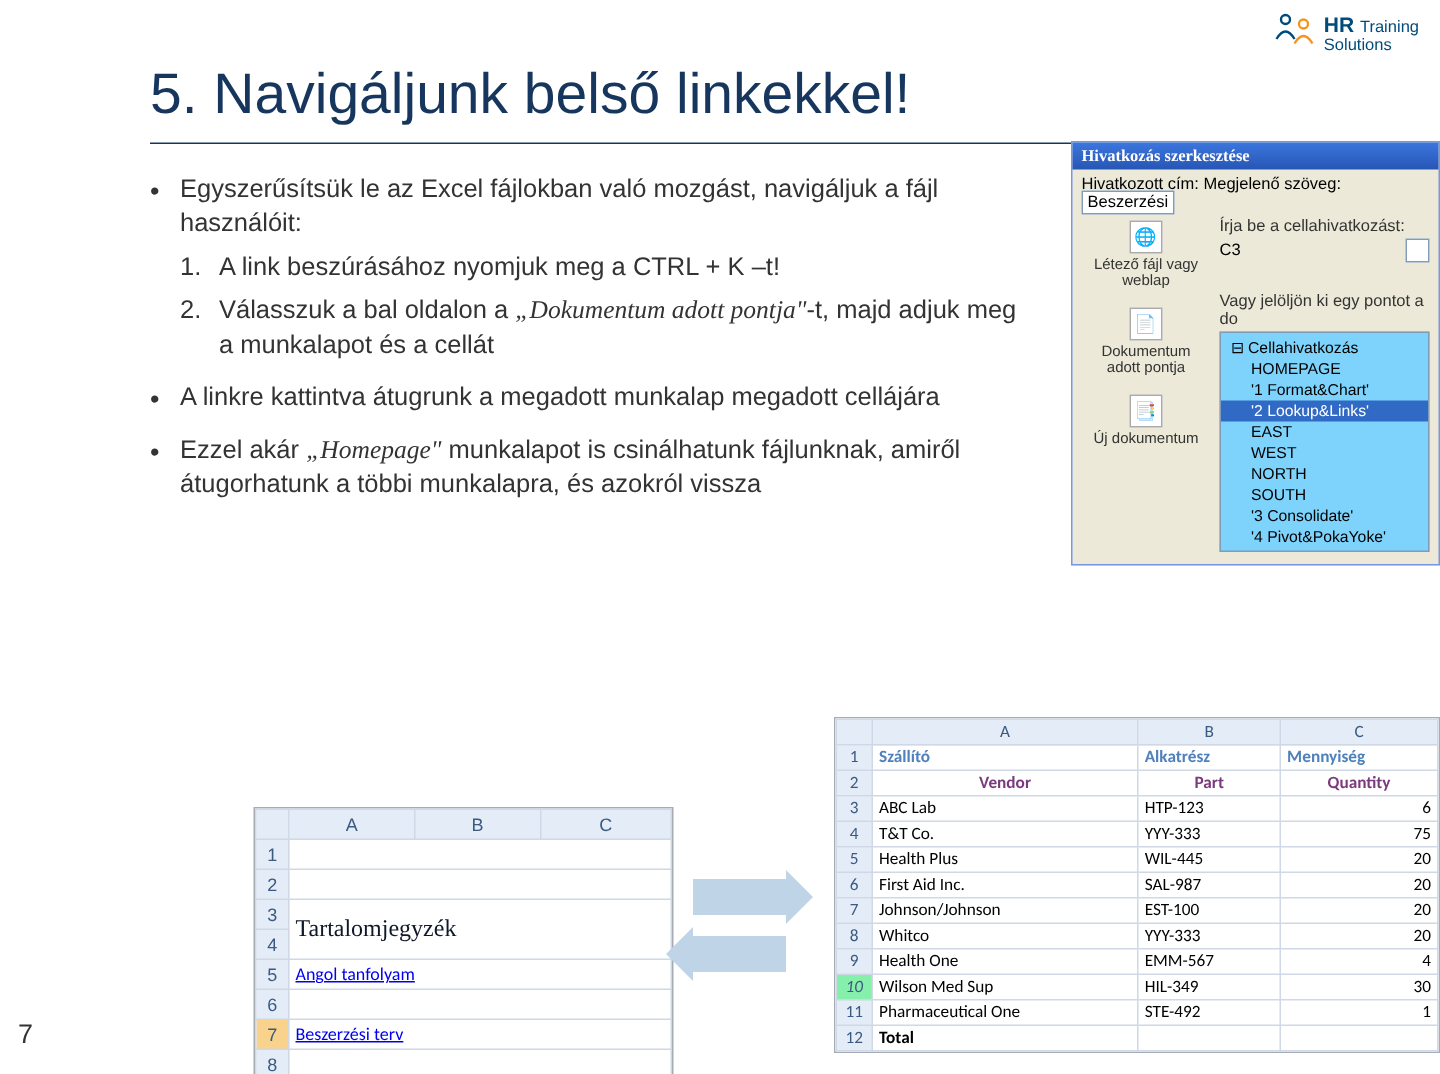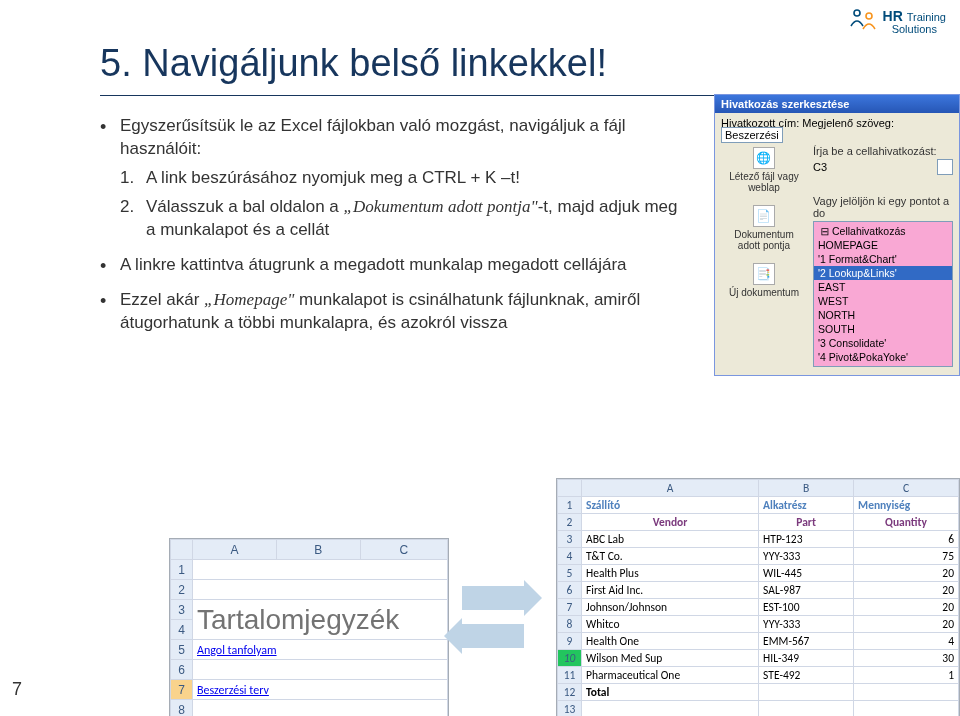--- a/index.html
+++ b/index.html
@@ -1,78 +1,78 @@
 <!DOCTYPE html>
 <html><head>
 <meta charset="utf-8">
 <style>
   * { margin: 0; padding: 0; box-sizing: border-box; }
   body { width: 960px; height: 716px; background: #fff; font-family: Verdana, Arial, sans-serif; position: relative; overflow: hidden; }
   .page-number { position: absolute; left: 12px; bottom: 16px; font-size: 18px; color: #333; }
   .logo-wrap { position: absolute; top: 6px; right: 14px; display: flex; align-items: center; gap: 4px; }
   .logo-svg { }
   .logo-text { font-size: 14px; color: #004b7a; font-weight: bold; line-height: 1; }
-  .logo-sub { font-size: 11px; color: #004b7a; font-weight: normal; text-align: center; }
+  .logo-sub { font-size: 11px; color: #004b7a; font-weight: normal; }
   h1 { position: absolute; top: 42px; left: 100px; font-size: 38px; color: #17365d; font-weight: normal; }
   .divider { position: absolute; top: 95px; left: 100px; width: 760px; height: 1px; background: #17365d; }
   .content { position: absolute; top: 115px; left: 100px; width: 580px; color: #333; font-size: 17px; line-height: 1.35; }
   .content ul { list-style: none; }
   .content ul > li { margin-bottom: 12px; position: relative; padding-left: 20px; }
   .content ul > li::before { content: "•"; position: absolute; left: 0; font-size: 18px; }
   .content ol { list-style: none; margin-top: 6px; }
   .content ol li { margin-bottom: 6px; padding-left: 26px; position: relative; }
   .content ol li .num { position: absolute; left: 0; }
   .italic { font-style: italic; font-family: Georgia, serif; }
   .second-block { }
 
   
   .dialog { position: absolute; top: 94px; right: 0; width: 246px; background: #ece9d8; border: 1px solid #7a96df; font-size: 11px; color: #000; }
-  .dialog-title { background: linear-gradient(#3c76dd,#2656b5); color: #fff; padding: 3px 6px; font-weight: bold; }
+  .dialog-title { background: linear-gradient(#3c76dd,#2656b5); color: #fff; padding: 3px 6px; font-weight: bold; font-family: Liberation Serif, serif; }
   .dialog-body { padding: 4px 6px 8px 6px; }
   .dlg-row { margin-bottom: 4px; }
   .dlg-row .txt { background: #fff; border: 1px solid #7f9db9; padding: 1px 3px; font-size: 11px; }
   .dlg-cols { display: flex; gap: 6px; }
   .dlg-left { width: 86px; display: flex; flex-direction: column; gap: 8px; }
   .dlg-left .opt { display: flex; flex-direction: column; align-items: center; gap: 2px; padding: 2px; font-size: 10px; text-align: center; color: #333; }
   .dlg-left .opt .ico { width: 22px; height: 22px; background: #fff; border: 1px solid #aaa; display: flex; align-items: center; justify-content: center; font-size: 12px; }
   .dlg-right { flex: 1; }
   .dlg-right .hdr { color: #333; margin-bottom: 2px; }
   .dlg-right .cellref { display: flex; gap: 4px; align-items: center; margin-bottom: 20px; }
   .dlg-right .cellref .txt { flex: 1; }
   .dlg-right .cellref .ico { width: 16px; height: 16px; border: 1px solid #7f9db9; background: #fff; }
-  .dlg-list { border: 1px solid #7f9db9; background: #f9a8d4; font-size: 10.5px; padding: 2px 0; }
+  .dlg-list { border: 1px solid #7f9db9; background: #7dd3fc; font-size: 10.5px; padding: 2px 0; }
   .dlg-list .grp { padding: 1px 6px; }
-  .dlg-list .item { padding: 1px 6px 1px 4px; }
+  .dlg-list .item { padding: 1px 6px 1px 20px; }
   .dlg-list .sel { background: #316ac5; color: #fff; }
   .dlg-list .tree-icon { display:inline-block; width:10px; text-align:center; margin-right:2px;}
 
   
   .sheet1 { position: absolute; left: 169px; top: 538px; width: 280px; border: 1px solid #a5acb5; font-size: 12px; }
   .sheet1 table { border-collapse: collapse; width: 100%; }
   .sheet1 td, .sheet1 th { border: 1px solid #d0d7e5; height: 20px; padding: 0 4px; background: #fff; }
   .sheet1 .colhdr th { background: #e4ecf7; color: #3b5a82; font-weight: normal; text-align: center; }
   .sheet1 .rowhdr { background: #e4ecf7; color: #3b5a82; text-align: center; width: 22px; }
   .sheet1 .selrow .rowhdr { background: #f9d38c; }
-  .toc-title { color: #737373; font-size: 28px; font-family: Liberation Sans, sans-serif; }
+  .toc-title { color: #0f172a; font-size: 16px; font-family: Liberation Serif, serif; }
   .toc-link { color: #0000EE; text-decoration: underline; font-size: 12px; font-family: Calibri, Arial, sans-serif; }
 
   
   .arrows { position: absolute; left: 462px; top: 586px; }
   .arrow-r, .arrow-l { width: 62px; height: 24px; background: #bfd4e6; position: relative; margin-bottom: 14px; }
   .arrow-r::after { content: ""; position: absolute; right: -18px; top: -6px; border-left: 18px solid #bfd4e6; border-top: 18px solid transparent; border-bottom: 18px solid transparent; }
   .arrow-l::before { content: ""; position: absolute; left: -18px; top: -6px; border-right: 18px solid #bfd4e6; border-top: 18px solid transparent; border-bottom: 18px solid transparent; }
 
   
   .sheet2 { position: absolute; left: 556px; top: 478px; width: 404px; border: 1px solid #a5acb5; font-size: 11.5px; font-family: Calibri, Arial, sans-serif; }
   .sheet2 table { border-collapse: collapse; width: 100%; background: #fff; }
   .sheet2 td, .sheet2 th { border: 1px solid #d0d7e5; padding: 1px 4px; height: 17px; white-space: nowrap; }
   .sheet2 .colhdr th { background: #e4ecf7; color: #3b5a82; font-weight: normal; text-align: center; }
   .sheet2 .rowhdr { background: #e4ecf7; color: #3b5a82; text-align: center; width: 24px; }
   .sheet2 .selrow td { background: #fff; }
-  .sheet2 .selrow .rowhdr { background: #22c55e; font-style: italic; }
+  .sheet2 .selrow .rowhdr { background: #86efac; font-style: italic; }
   .sheet2 .blue1 { color: #4f81bd; font-weight: bold; }
   .sheet2 .maroon { color: #7b3a7d; font-weight: bold; text-align: center; }
   .sheet2 .total { font-weight: bold; }
   .sheet2 .num { text-align: right; }
 </style>
 </head>
 <body>
 
 <div class="logo-wrap">
   <svg class="logo-svg" width="32" height="32" viewBox="0 0 32 32">
@@ -276,24 +276,18 @@
           <td>Pharmaceutical One</td>
           <td>STE-492</td>
           <td class="num">1</td>
         </tr>
     <tr>
           <td class="rowhdr">12</td>
           <td class="total">Total</td>
           <td></td>
           <td></td>
         </tr>
-    <tr>
-          <td class="rowhdr">13</td>
-          <td></td>
-          <td></td>
-          <td></td>
-        </tr>
 
   </tbody>
     </table>
 </div>
 
 <div class="page-number">7</div>
 
 </body></html>

